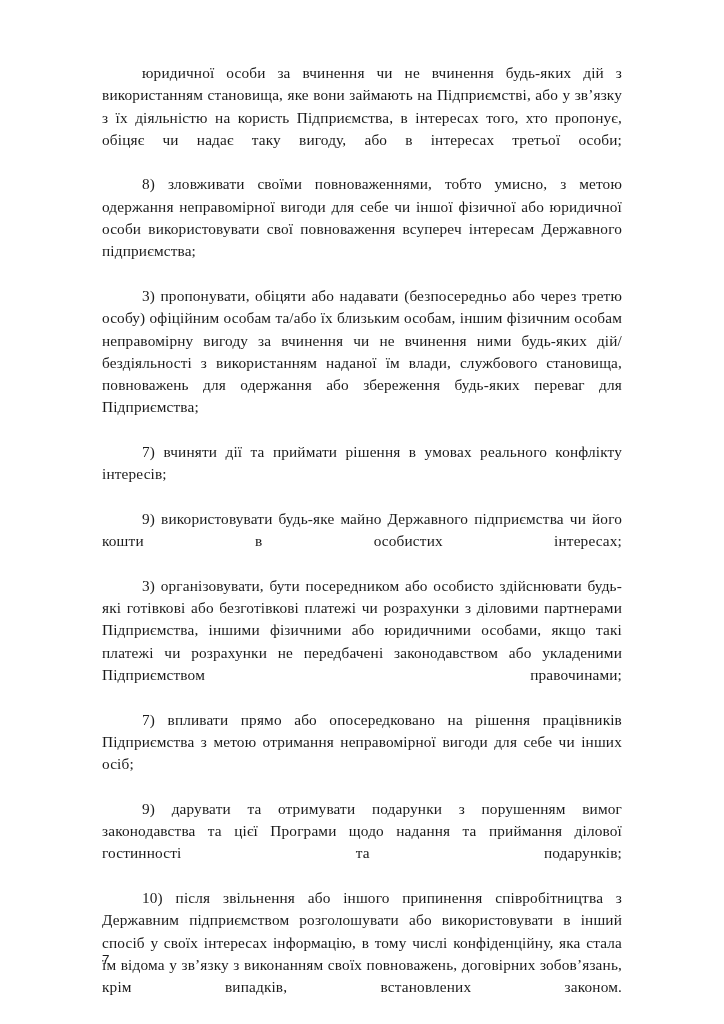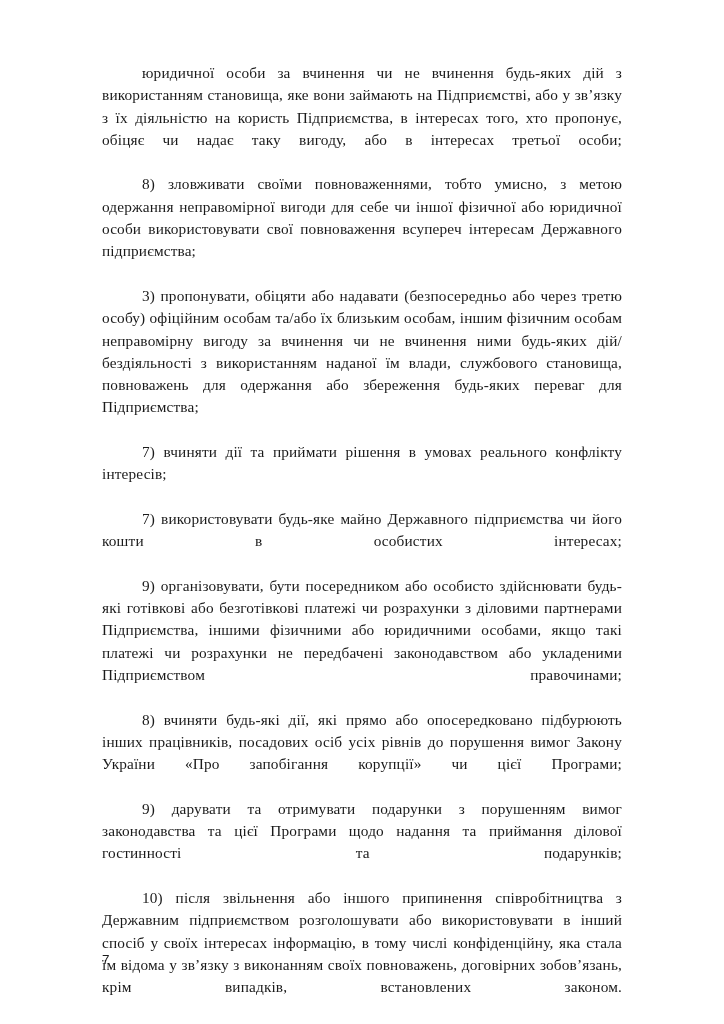--- a/index.html
+++ b/index.html
@@ -62,26 +62,26 @@
   <div class="doc-body">
 
     <p class="para indent full-just">юридичної особи за вчинення чи не вчинення будь-яких дій з використанням становища, яке вони займають на Підприємстві, або у зв’язку з їх діяльністю на користь Підприємства, в інтересах того, хто пропонує, обіцяє чи надає таку вигоду, або в інтересах третьої особи;</p>
 
     <p class="para indent full-just">8) зловживати своїми повноваженнями, тобто умисно, з метою одержання неправомірної вигоди для себе чи іншої фізичної або юридичної особи використовувати свої повноваження всупереч інтересам Державного підприємства;</p>
 
     <p class="para indent full-just">3) пропонувати, обіцяти або надавати (безпосередньо або через третю особу) офіційним особам та/або їх близьким особам, іншим фізичним особам неправомірну вигоду за вчинення чи не вчинення ними будь-яких дій/бездіяльності з використанням наданої їм влади, службового становища, повноважень для одержання або збереження будь-яких переваг для Підприємства;</p>
 
     <p class="para indent full-just">7) вчиняти дії та приймати рішення в умовах реального конфлікту інтересів;</p>
 
-    <p class="para indent full-just">7) використовувати будь-яке майно Державного підприємства чи його кошти в особистих інтересах;</p>
+    <p class="para indent full-just">9) використовувати будь-яке майно Державного підприємства чи його кошти в особистих інтересах;</p>
 
-    <p class="para indent full-just">9) організовувати, бути посередником або особисто здійснювати будь-які готівкові або безготівкові платежі чи розрахунки з діловими партнерами Підприємства, іншими фізичними або юридичними особами, якщо такі платежі чи розрахунки не передбачені законодавством або укладеними Підприємством правочинами;</p>
+    <p class="para indent full-just">3) організовувати, бути посередником або особисто здійснювати будь-які готівкові або безготівкові платежі чи розрахунки з діловими партнерами Підприємства, іншими фізичними або юридичними особами, якщо такі платежі чи розрахунки не передбачені законодавством або укладеними Підприємством правочинами;</p>
 
+    <p class="para indent full-just">7) впливати прямо або опосередковано на рішення працівників Підприємства з метою отримання неправомірної вигоди для себе чи інших осіб;</p>
 
-    <p class="para indent full-just">8) вчиняти будь-які дії, які прямо або опосередковано підбурюють інших працівників, посадових осіб усіх рівнів до порушення вимог Закону України «Про запобігання корупції» чи цієї Програми;</p>
 
     <p class="para indent full-just">9) дарувати та отримувати подарунки з порушенням вимог законодавства та цієї Програми щодо надання та приймання ділової гостинності та подарунків;</p>
 
     <p class="para indent full-just">10) після звільнення або іншого припинення співробітництва з Державним підприємством розголошувати або використовувати в інший спосіб у своїх інтересах інформацію, в тому числі конфіденційну, яка стала їм відома у зв’язку з виконанням своїх повноважень, договірних зобов’язань, крім випадків, встановлених законом.</p>
 
   </div>
 
   <div class="page-number">7</div>
 
 </div>

